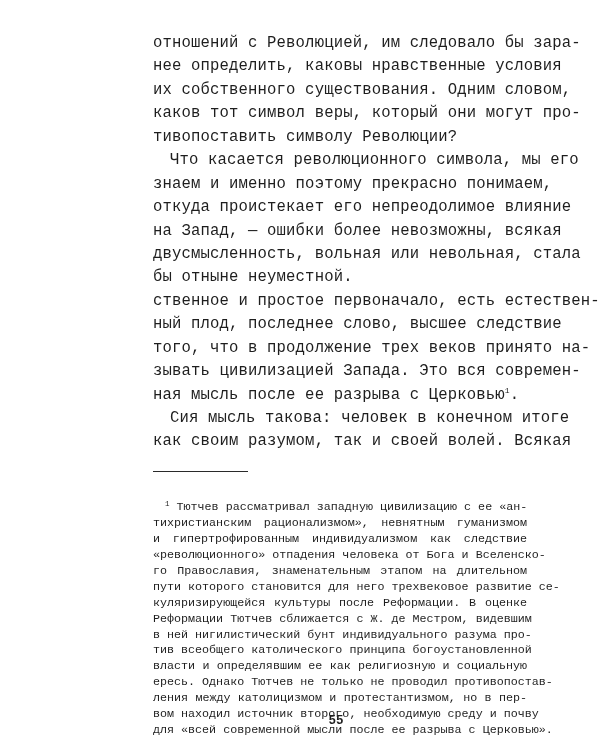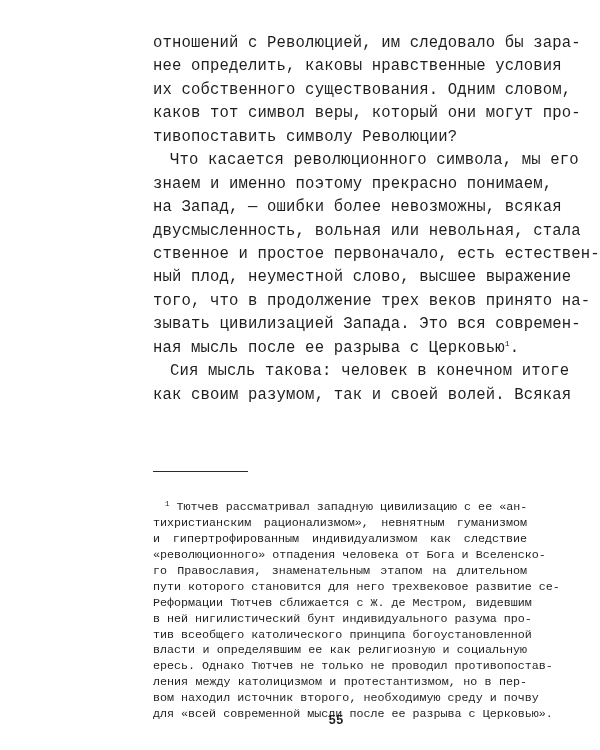--- a/index.html
+++ b/index.html
@@ -48,27 +48,29 @@
       <span class="line">отношений с Революцией, им следовало бы зара-</span>
       <span class="line">нее определить, каковы нравственные условия</span>
       <span class="line">их собственного существования. Одним словом,</span>
       <span class="line">каков тот символ веры, который они могут про-</span>
       <span class="line last">тивопоставить символу Революции?</span>
     </div>
 
     <div>
       <span class="line indent">Что касается революционного символа, мы его</span>
       <span class="line">знаем и именно поэтому прекрасно понимаем,</span>
+      <span class="line">откуда проистекает его непреодолимое влияние</span>
       <span class="line">на Запад, — ошибки более невозможны, всякая</span>
       <span class="line">двусмысленность, вольная или невольная, стала</span>
+      <span class="line last">бы отныне неуместной.</span>
     </div>
 
     <div>
       <span class="line">ственное и простое первоначало, есть естествен-</span>
-      <span class="line">ный плод, неуместной слово, высшее выражение</span>
+      <span class="line">ный плод, последнее слово, высшее следствие</span>
       <span class="line">того, что в продолжение трех веков принято на-</span>
       <span class="line">зывать цивилизацией Запада. Это вся современ-</span>
       <span class="line last"><span>ная мысль после ее разрыва с Церковью</span><sup class="fn">1</sup><span>.</span></span>
     </div>
 
     <div>
       <span class="line indent">Сия мысль такова: человек в конечном итоге</span>
       <span class="line">как своим разумом, так и своей волей. Всякая</span>
     </div>
   </div>
@@ -76,20 +78,21 @@
   <div class="rule"></div>
 
   <div class="notes">
     <div>
       <span class="line indent"><sup class="fn">1</sup> <span>Тютчев рассматривал западную цивилизацию с ее «ан-</span></span>
       <span class="line">тихристианским рационализмом», невнятным гуманизмом</span>
       <span class="line">и гипертрофированным индивидуализмом как следствие</span>
       <span class="line">«революционного» отпадения человека от Бога и Вселенско-</span>
       <span class="line">го Православия, знаменательным этапом на длительном</span>
       <span class="line">пути которого становится для него трехвековое развитие се-</span>
+      <span class="line">куляризирующейся культуры после Реформации. В оценке</span>
       <span class="line">Реформации Тютчев сближается с Ж. де Местром, видевшим</span>
       <span class="line">в ней нигилистический бунт индивидуального разума про-</span>
       <span class="line">тив всеобщего католического принципа богоустановленной</span>
       <span class="line">власти и определявшим ее как религиозную и социальную</span>
       <span class="line">ересь. Однако Тютчев не только не проводил противопостав-</span>
       <span class="line">ления между католицизмом и протестантизмом, но в пер-</span>
       <span class="line">вом находил источник второго, необходимую среду и почву</span>
       <span class="line last">для «всей современной мысли после ее разрыва с Церковью».</span>
     </div>
   </div>

